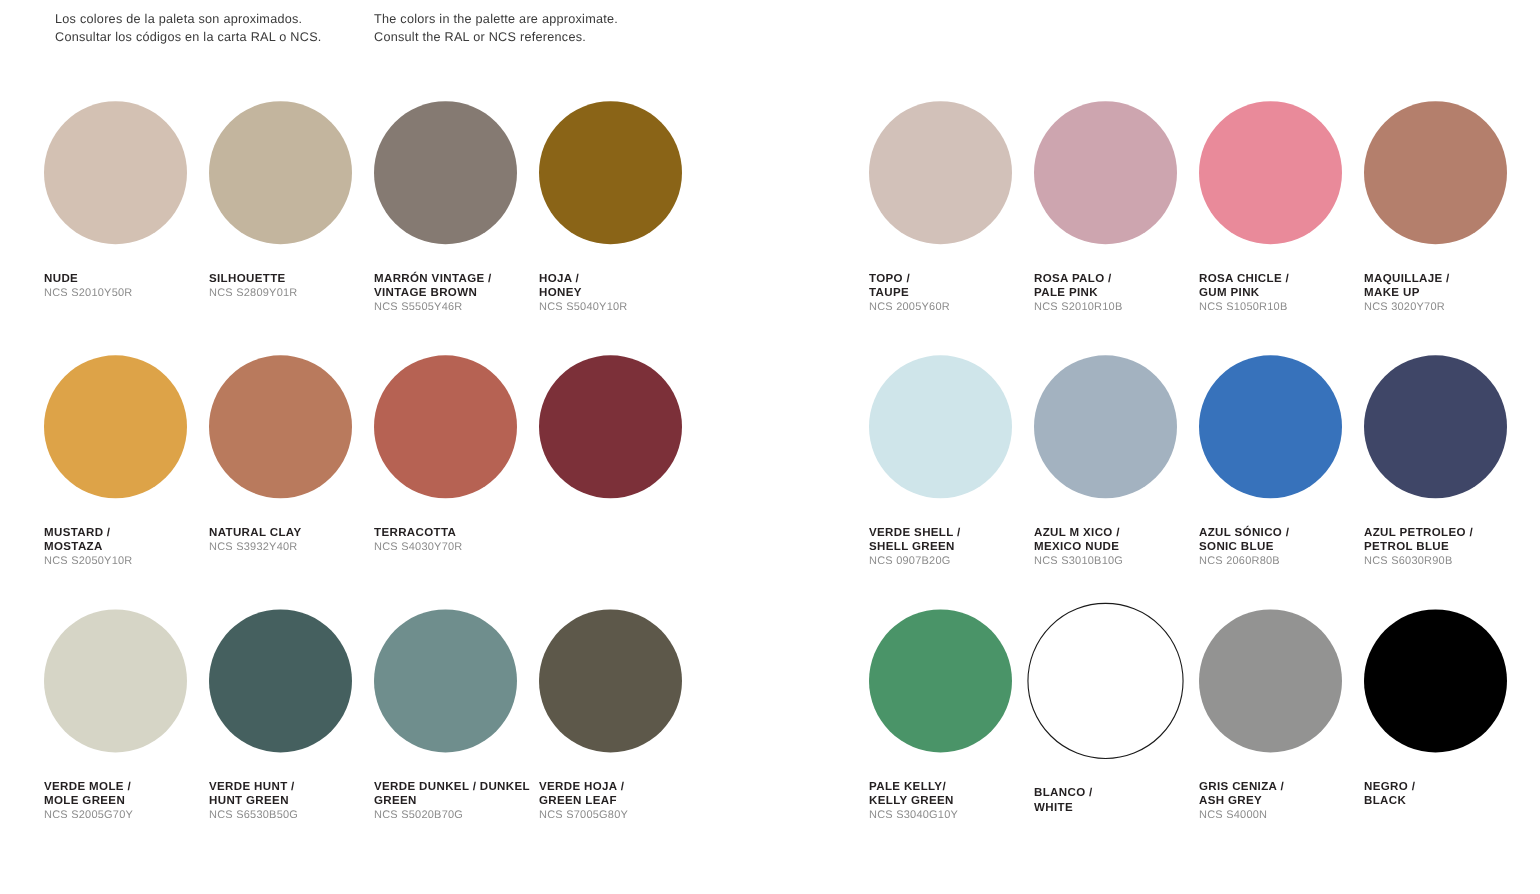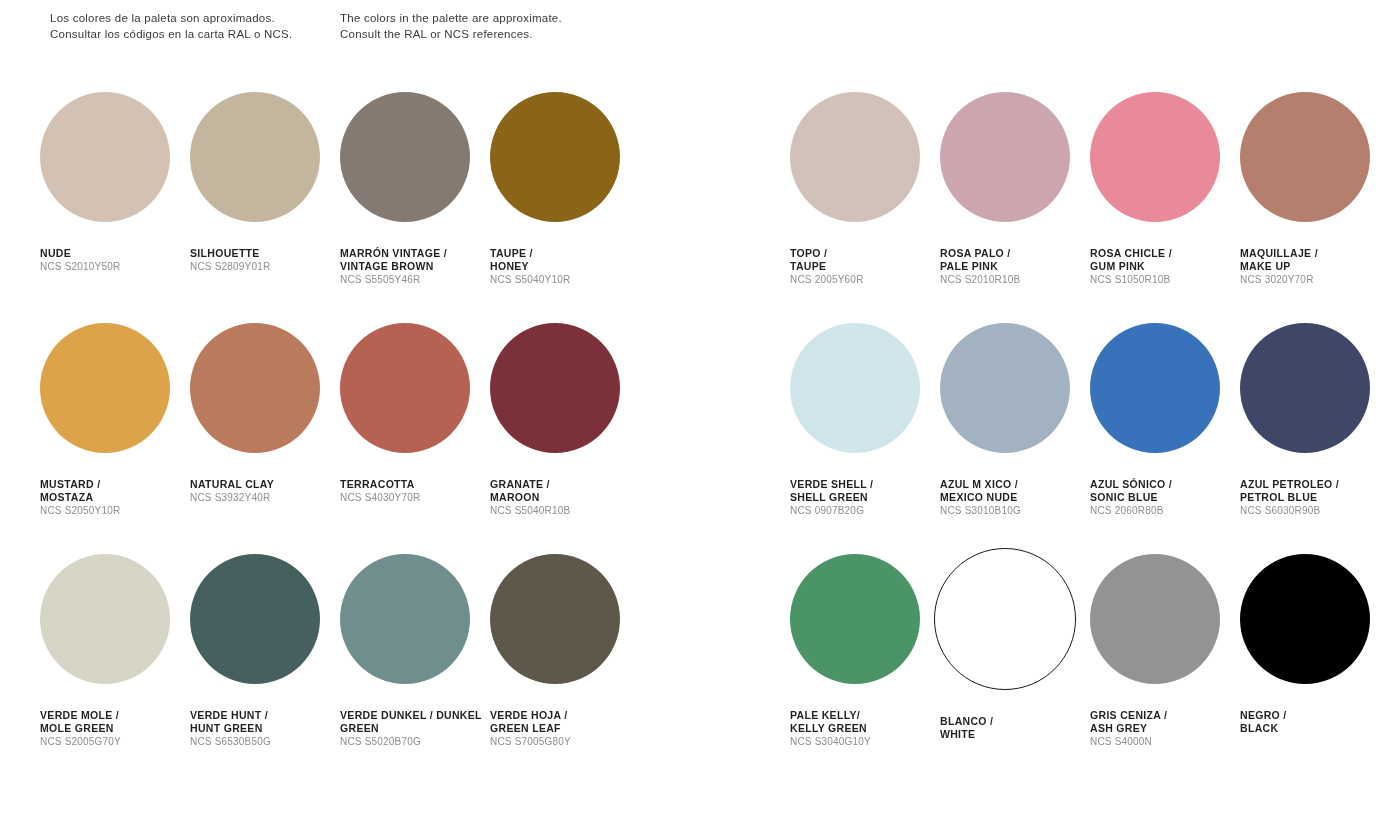--- a/index.html
+++ b/index.html
@@ -140,21 +140,21 @@
               <span class="ln">MARRÓN VINTAGE /</span>
               <span class="ln">VINTAGE BROWN</span>
             </div>
             <div class="code">NCS S5505Y46R</div>
           </div>
         </div>
         <div class="swatch c3">
           <span class="disc" style="background: rgb(138, 100, 23);"></span>
           <div class="labels">
             <div class="name">
-              <span class="ln">TAUPE /</span>
+              <span class="ln">HOJA /</span>
               <span class="ln">HONEY</span>
             </div>
             <div class="code">NCS S5040Y10R</div>
           </div>
         </div>
       </div>
       <div class="group right">
         <div class="swatch c0">
           <span class="disc" style="background: rgb(210, 193, 185);"></span>
           <div class="labels">
@@ -222,27 +222,20 @@
           <span class="disc" style="background: rgb(182, 98, 83);"></span>
           <div class="labels">
             <div class="name">
               <span class="ln">TERRACOTTA</span>
             </div>
             <div class="code">NCS S4030Y70R</div>
           </div>
         </div>
         <div class="swatch c3">
           <span class="disc" style="background: rgb(124, 48, 57);"></span>
-          <div class="labels">
-            <div class="name">
-              <span class="ln">GRANATE /</span>
-              <span class="ln">MAROON</span>
-            </div>
-            <div class="code">NCS S5040R10B</div>
-          </div>
         </div>
       </div>
       <div class="group right">
         <div class="swatch c0">
           <span class="disc" style="background: rgb(207, 229, 234);"></span>
           <div class="labels">
             <div class="name">
               <span class="ln">VERDE SHELL /</span>
               <span class="ln">SHELL GREEN</span>
             </div>

